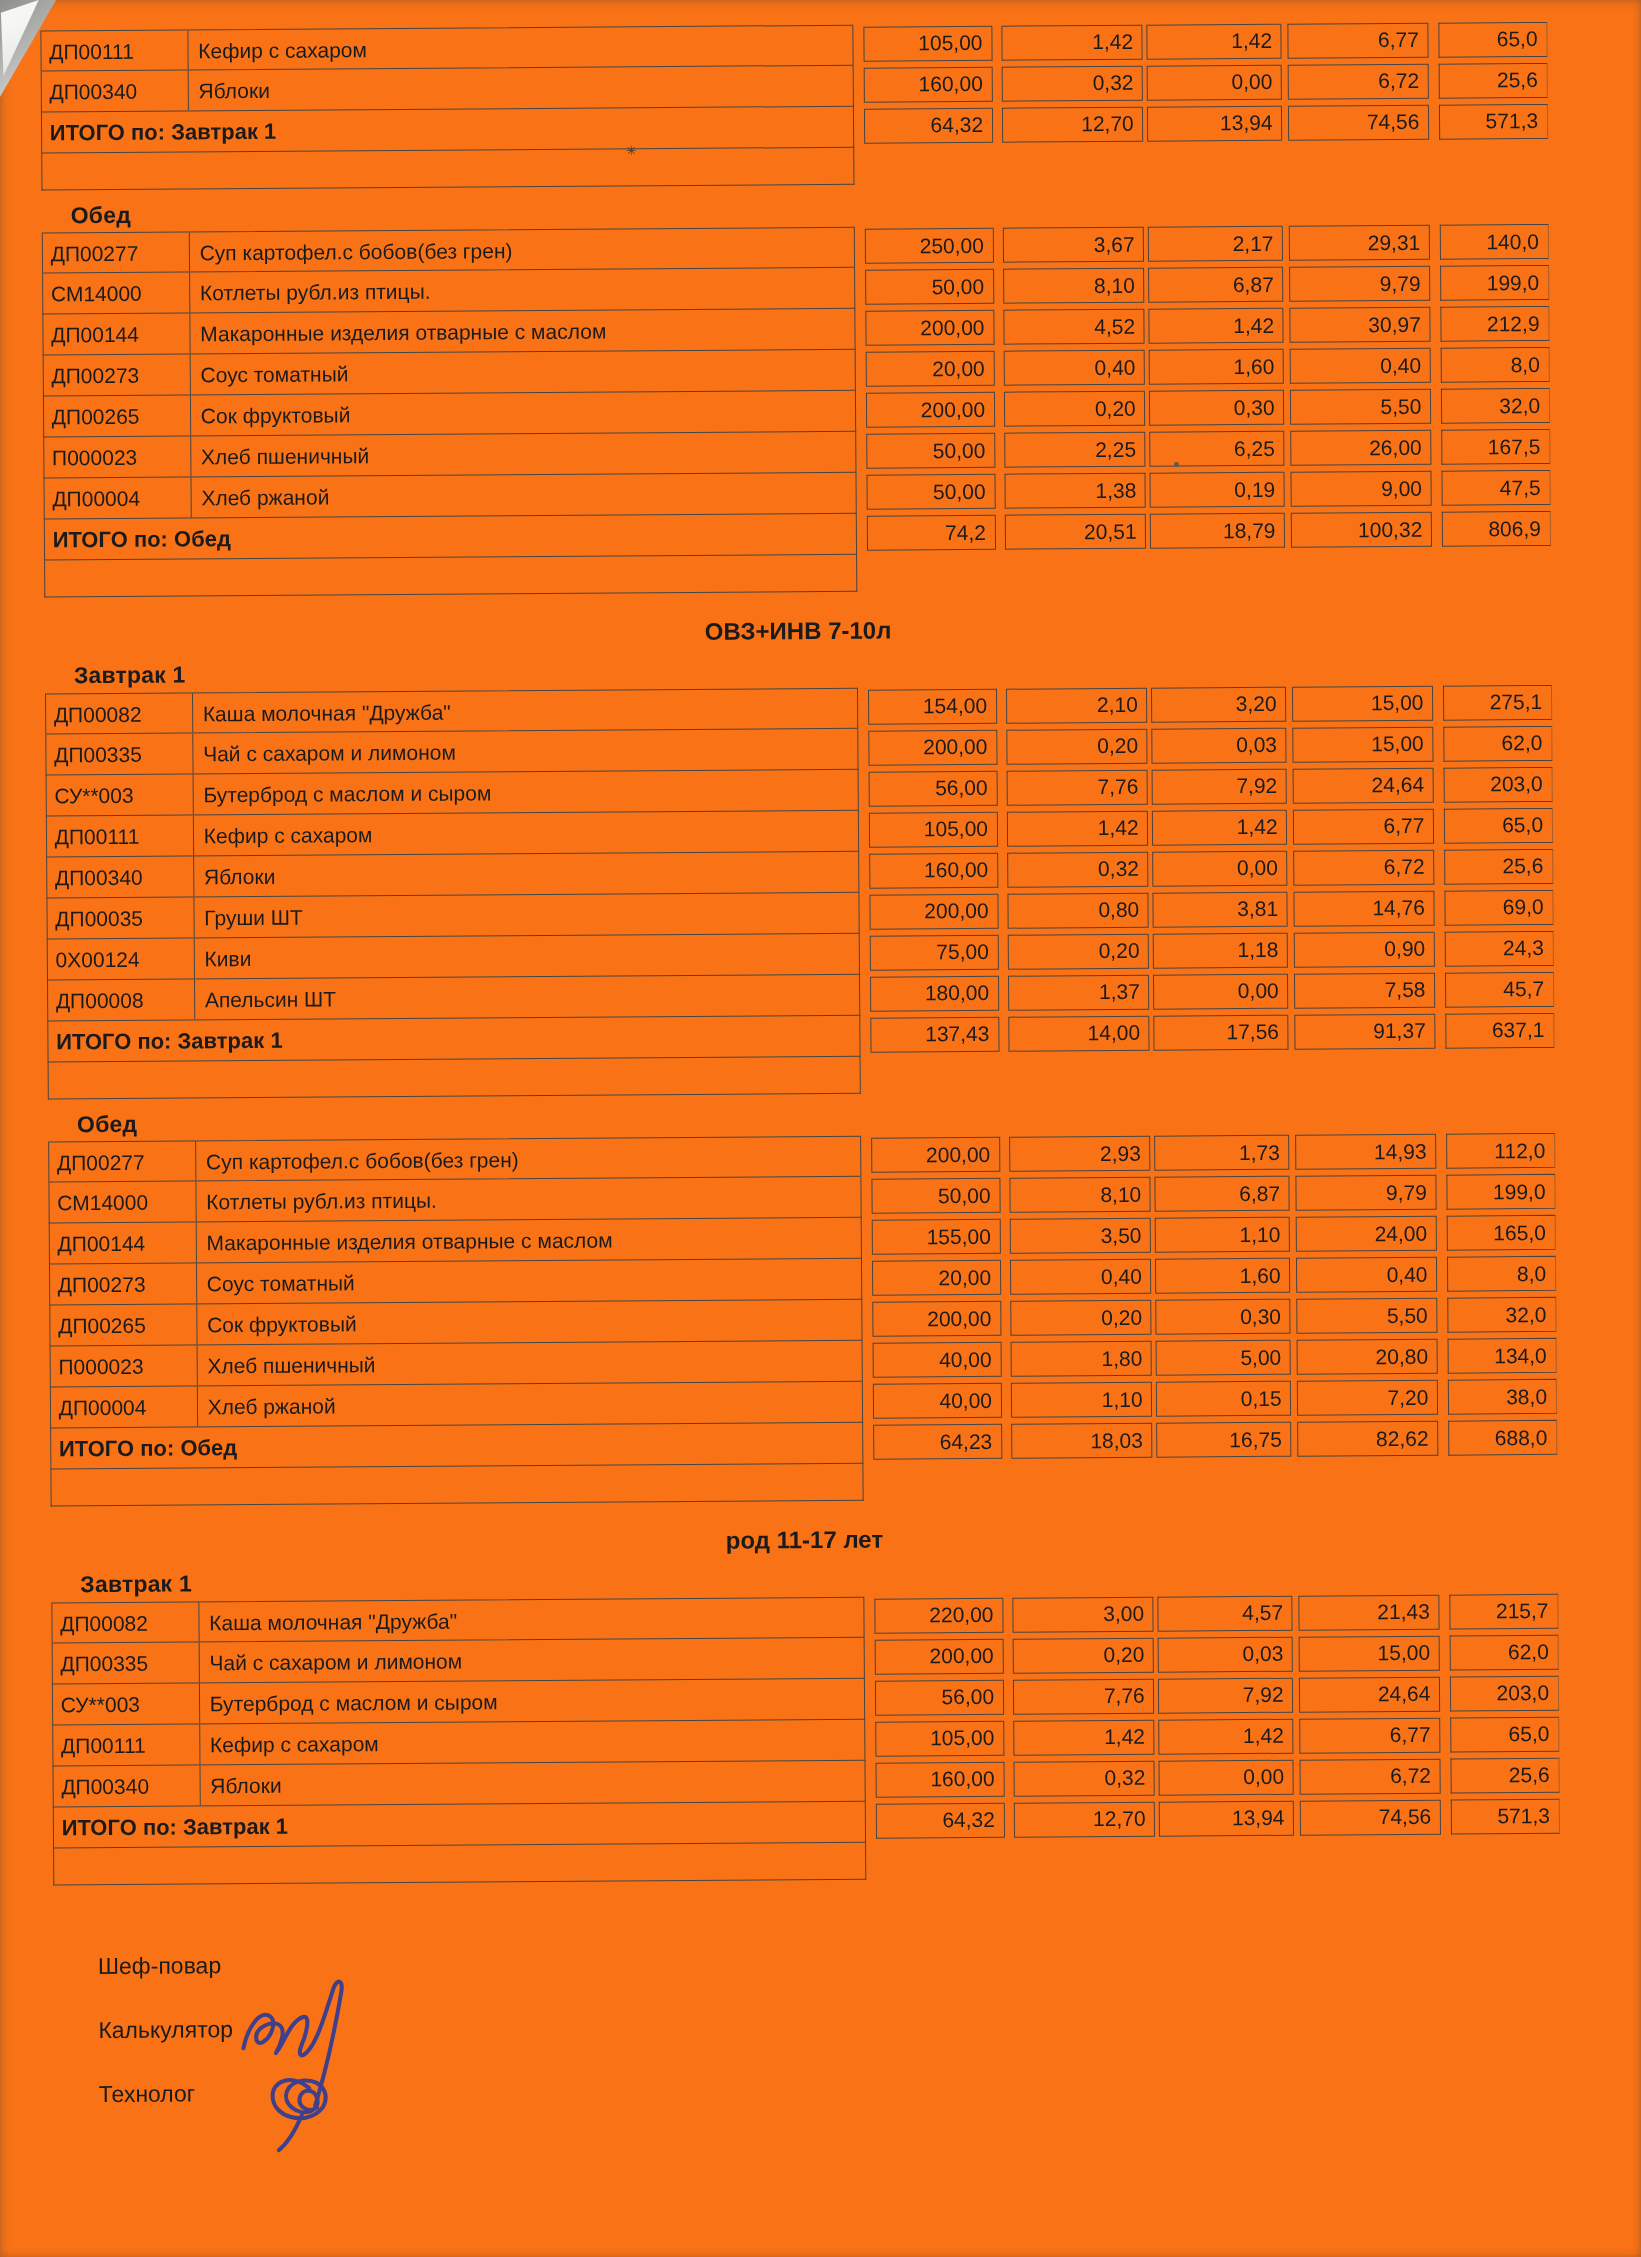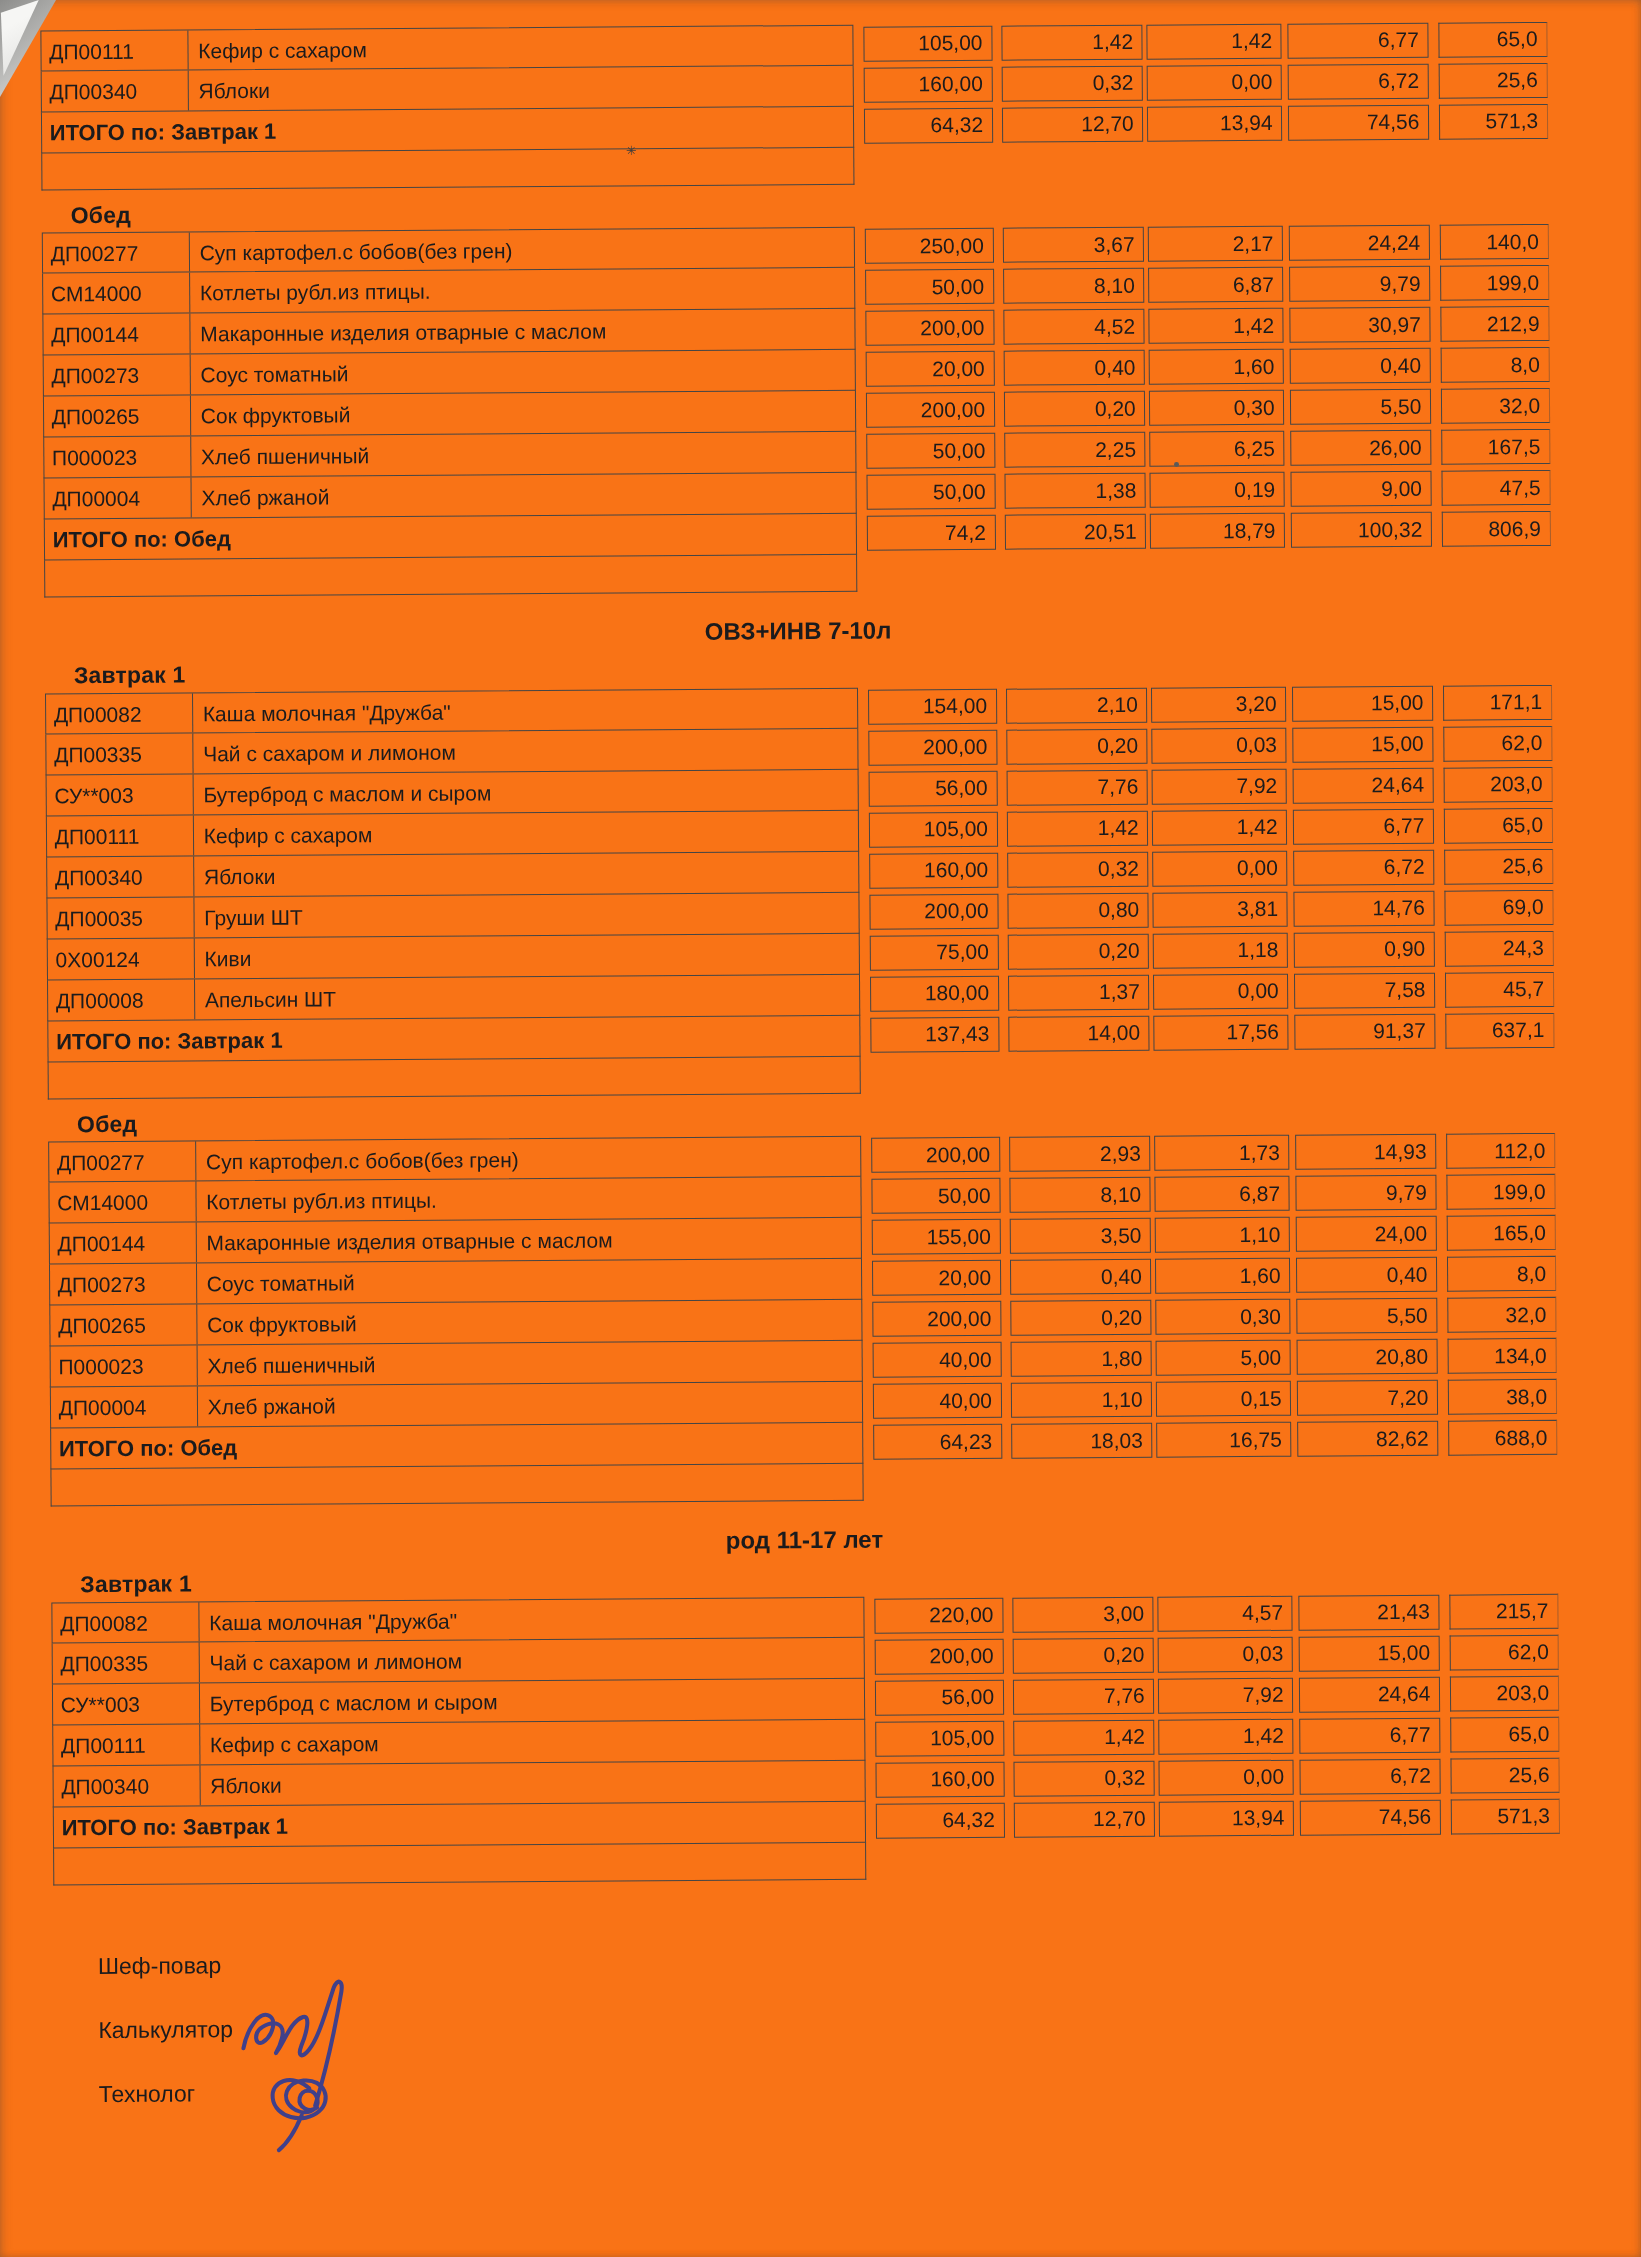--- a/index.html
+++ b/index.html
@@ -197,21 +197,21 @@
         <div class="meal-section">
           <div class="section-title">Обед</div>
           <div class="trow first">
             <div class="left-pair">
               <div class="cell code">ДП00277</div>
               <div class="cell name">Суп картофел.с бобов(без грен)</div>
             </div>
             <div class="num n0">250,00</div>
             <div class="num n1">3,67</div>
             <div class="num n2">2,17</div>
-            <div class="num n3">24,24</div>
+            <div class="num n3">29,31</div>
             <div class="num n4">140,0</div>
           </div>
           <div class="trow">
             <div class="left-pair">
               <div class="cell code">СМ14000</div>
               <div class="cell name">Котлеты рубл.из птицы.</div>
             </div>
             <div class="num n0">50,00</div>
             <div class="num n1">8,10</div>
             <div class="num n2">6,87</div>
@@ -288,21 +288,21 @@
           <div class="section-title">Завтрак 1</div>
           <div class="trow first">
             <div class="left-pair">
               <div class="cell code">ДП00082</div>
               <div class="cell name">Каша молочная "Дружба"</div>
             </div>
             <div class="num n0">154,00</div>
             <div class="num n1">2,10</div>
             <div class="num n2">3,20</div>
             <div class="num n3">15,00</div>
-            <div class="num n4">171,1</div>
+            <div class="num n4">275,1</div>
           </div>
           <div class="trow">
             <div class="left-pair">
               <div class="cell code">ДП00335</div>
               <div class="cell name">Чай с сахаром и  лимоном</div>
             </div>
             <div class="num n0">200,00</div>
             <div class="num n1">0,20</div>
             <div class="num n2">0,03</div>
             <div class="num n3">15,00</div>

